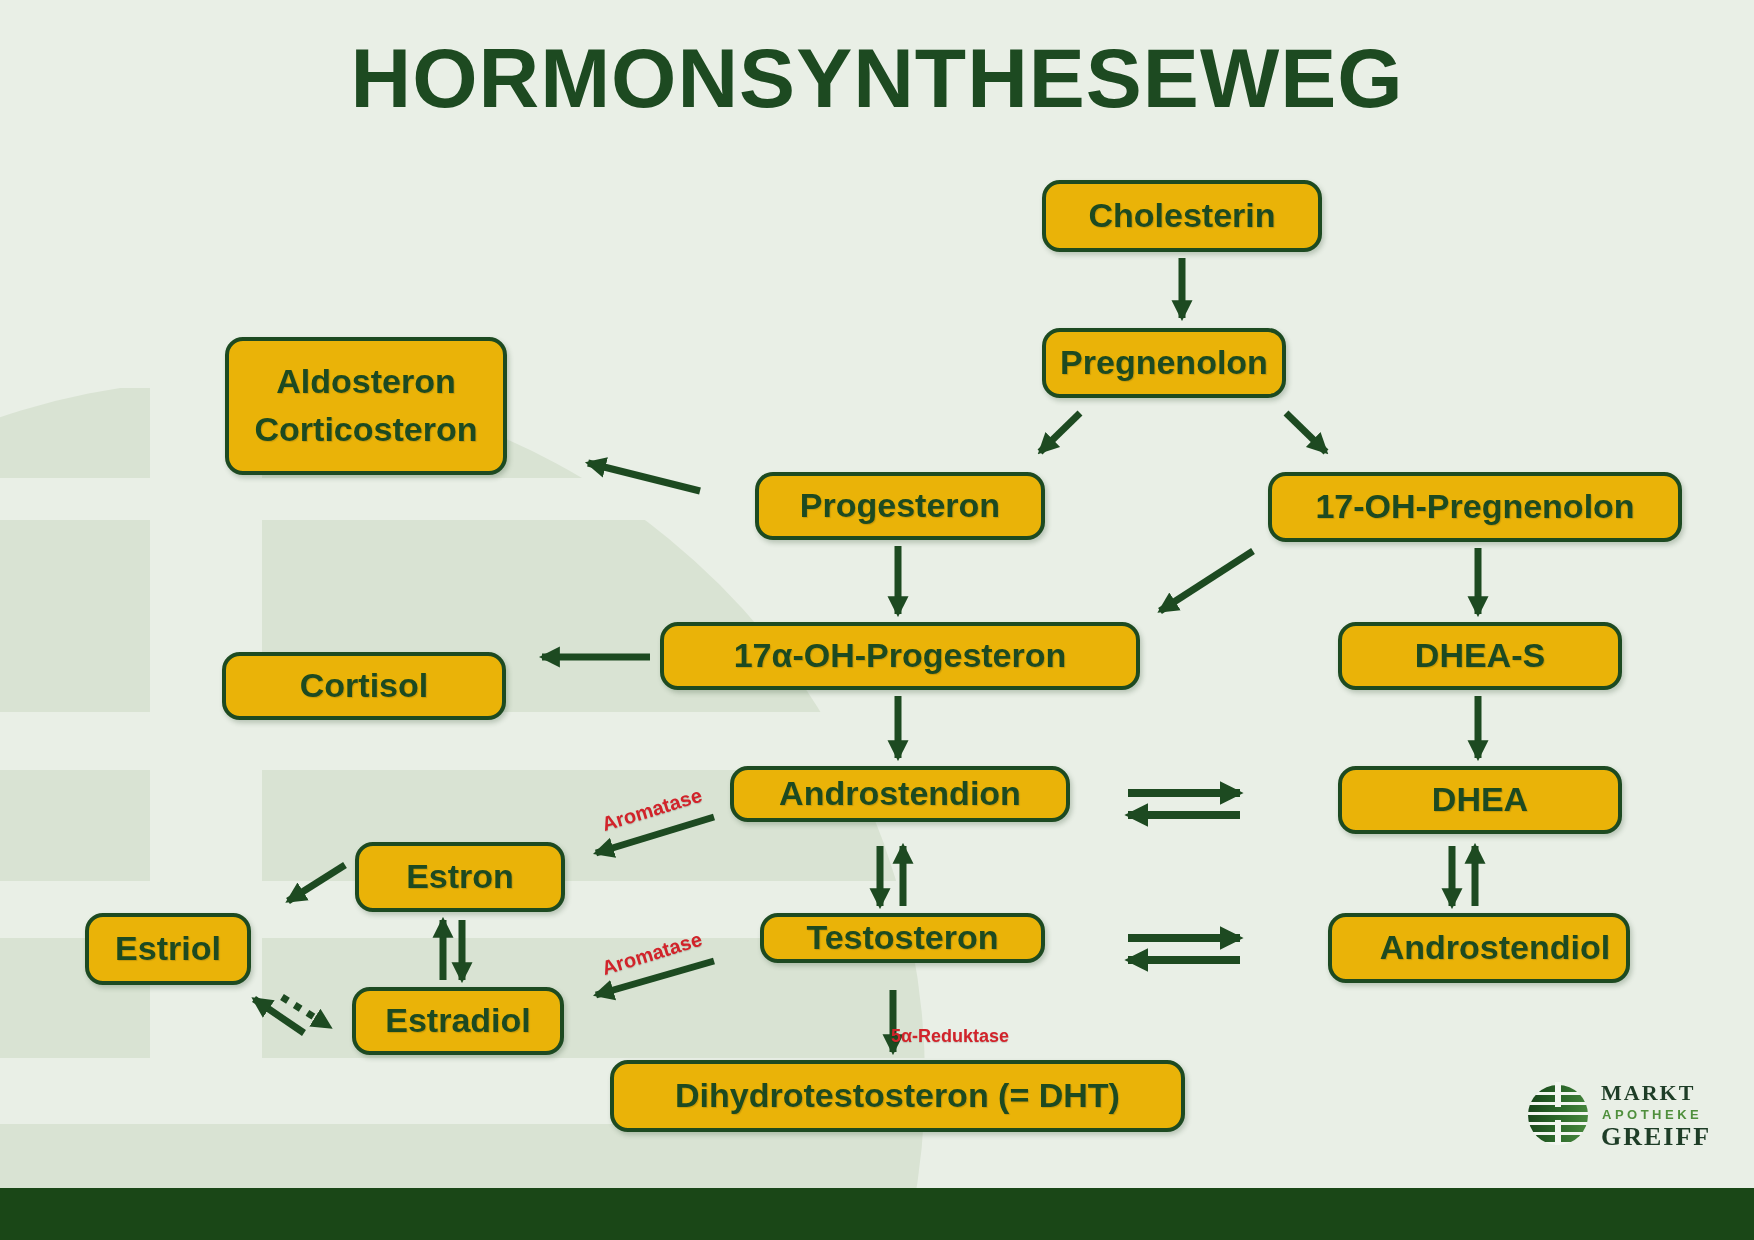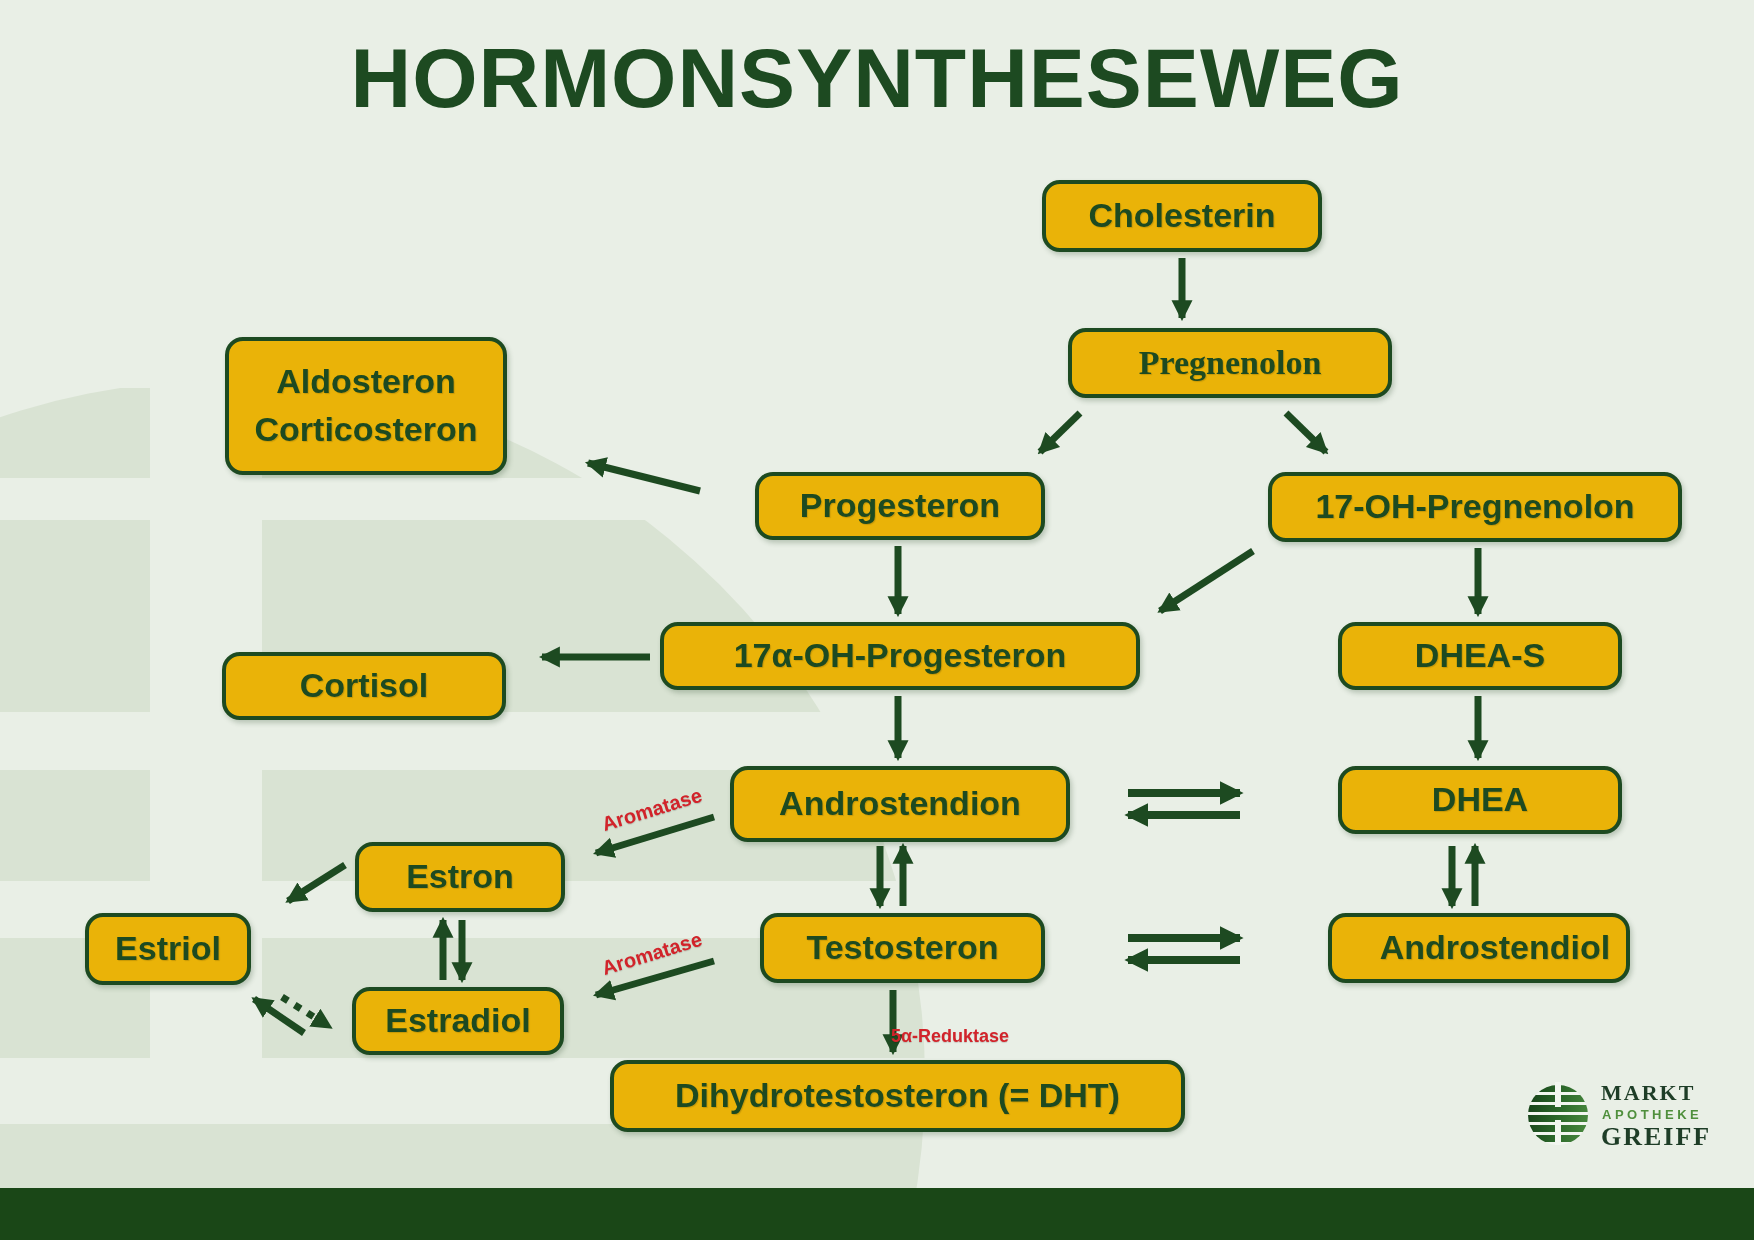--- a/index.html
+++ b/index.html
@@ -88,33 +88,33 @@
       <line x1="714" y1="961" x2="596" y2="995" stroke="#1d4a21" stroke-width="7" marker-end="url(#ah)"></line>
       <line x1="1128" y1="938" x2="1240" y2="938" stroke="#1d4a21" stroke-width="8" marker-end="url(#ah)"></line>
       <line x1="1240" y1="960" x2="1128" y2="960" stroke="#1d4a21" stroke-width="8" marker-end="url(#ah)"></line>
       <line x1="893" y1="990" x2="893" y2="1052" stroke="#1d4a21" stroke-width="7" marker-end="url(#ah)"></line>
       <line x1="304" y1="1033" x2="254" y2="999" stroke="#1d4a21" stroke-width="7" marker-end="url(#ah)"></line>
       <line x1="282" y1="997" x2="330" y2="1027" stroke="#1d4a21" stroke-width="7" stroke-dasharray="7 8" marker-end="url(#ah)"></line>
     </svg>
 
   <div id="nodes">
       <div class="node" style="left: 1042px; top: 180px; width: 280px; height: 72px;">Cholesterin</div>
-      <div class="node" style="left: 1068px; top: 328px; width: 324px; height: 70px; font-family: Liberation Serif, serif;">Pregnenolon</div>
+      <div class="node" style="left: 1042px; top: 328px; width: 244px; height: 70px;">Pregnenolon</div>
       <div class="node" style="left: 225px; top: 337px; width: 282px; height: 138px;">Aldosteron
 Corticosteron</div>
       <div class="node" style="left: 755px; top: 472px; width: 290px; height: 68px;">Progesteron</div>
       <div class="node" style="left: 1268px; top: 472px; width: 414px; height: 70px;">17-OH-Pregnenolon</div>
       <div class="node" style="left: 222px; top: 622px; width: 284px; height: 68px; margin-top: 30px;">Cortisol</div>
       <div class="node" style="left: 660px; top: 622px; width: 480px; height: 68px;">17α-OH-Progesteron</div>
       <div class="node" style="left: 1338px; top: 622px; width: 284px; height: 68px;">DHEA-S</div>
-      <div class="node" style="left: 730px; top: 766px; width: 340px; height: 76px;">Androstendion</div>
+      <div class="node" style="left: 730px; top: 766px; width: 340px; height: 56px;">Androstendion</div>
       <div class="node" style="left: 1338px; top: 766px; width: 284px; height: 68px;">DHEA</div>
       <div class="node" style="left: 355px; top: 842px; width: 210px; height: 70px;">Estron</div>
       <div class="node" style="left: 85px; top: 913px; width: 166px; height: 72px;">Estriol</div>
-      <div class="node" style="left: 760px; top: 913px; width: 285px; height: 70px;">Testosteron</div>
+      <div class="node" style="left: 760px; top: 913px; width: 285px; height: 50px;">Testosteron</div>
       <div class="node" style="left: 1328px; top: 913px; width: 302px; height: 70px; padding-left: 32px;">Androstendiol</div>
       <div class="node" style="left: 352px; top: 987px; width: 212px; height: 68px;">Estradiol</div>
       <div class="node" style="left: 610px; top: 1060px; width: 575px; height: 72px;">Dihydrotestosteron (= DHT)</div>
     </div>
   <div id="labels">
       <div class="enzyme" style="left: 652px; top: 810px; font-size: 20px; transform: translate(-50%, -50%) rotate(-17deg);">Aromatase</div>
       <div class="enzyme" style="left: 652px; top: 954px; font-size: 20px; transform: translate(-50%, -50%) rotate(-17deg);">Aromatase</div>
       <div class="enzyme" style="left: 950px; top: 1036px; font-size: 18px; transform: translate(-50%, -50%) rotate(0deg);">5α-Reduktase</div>
     </div>
 

